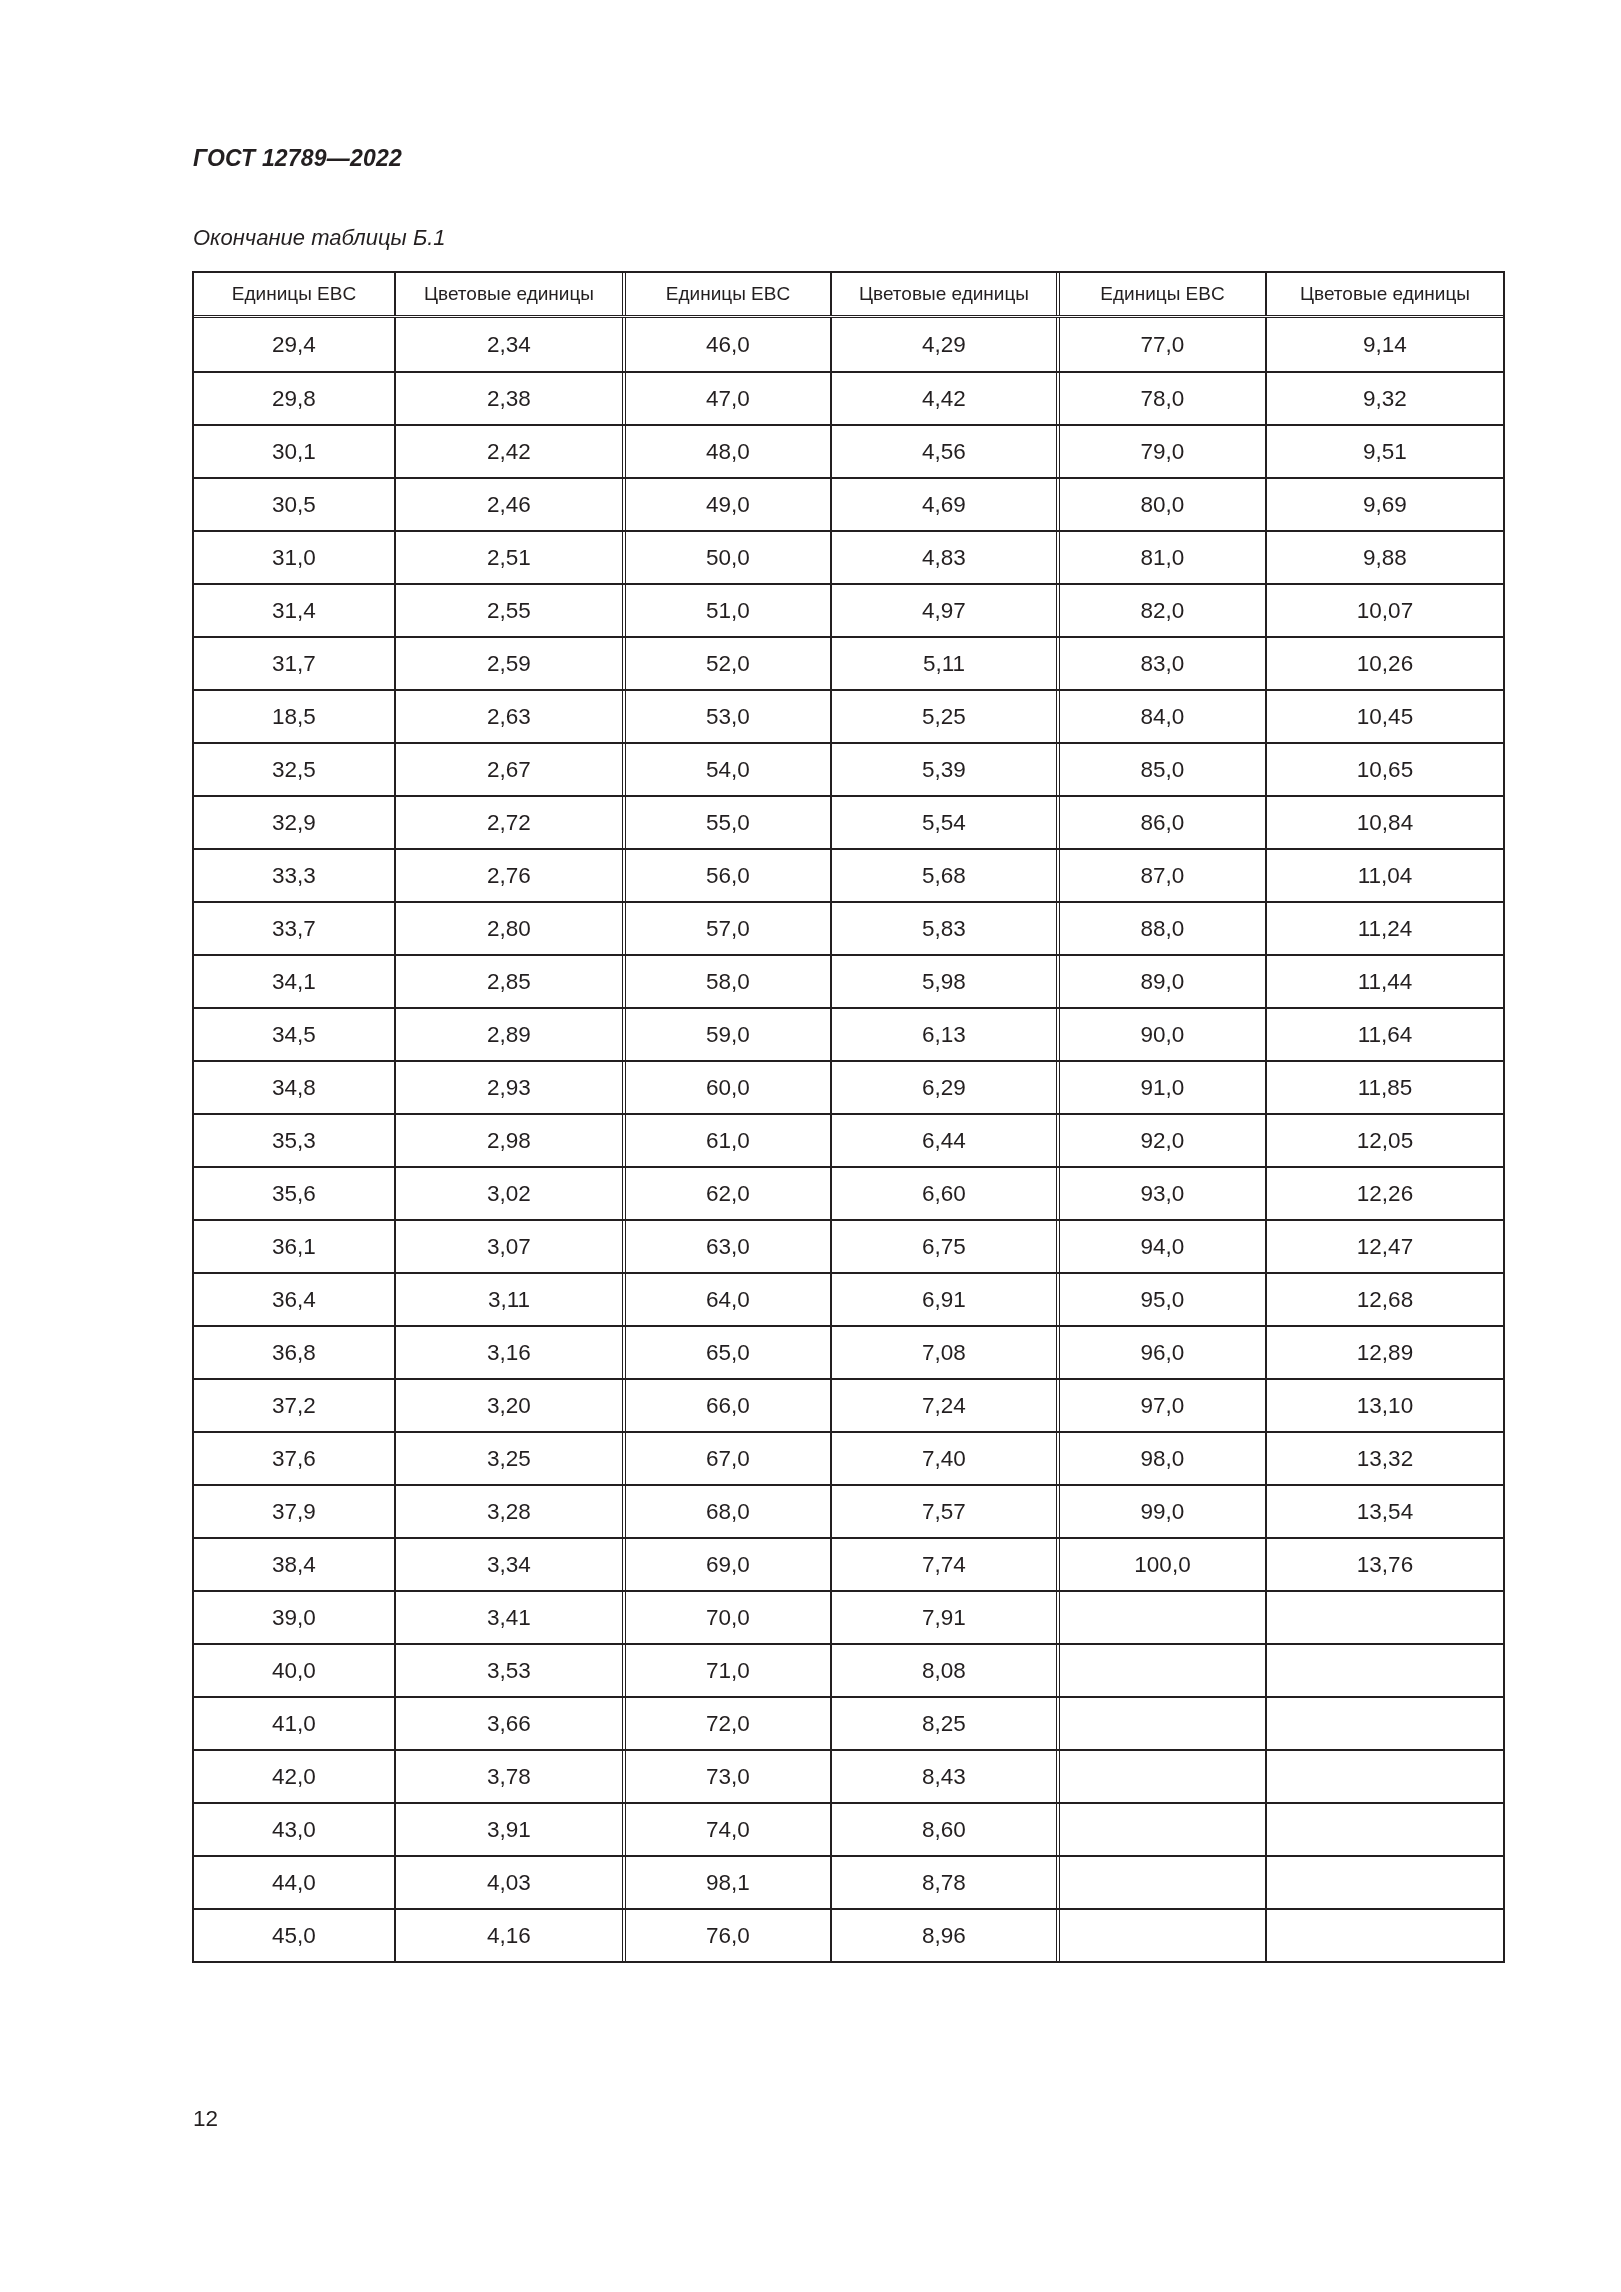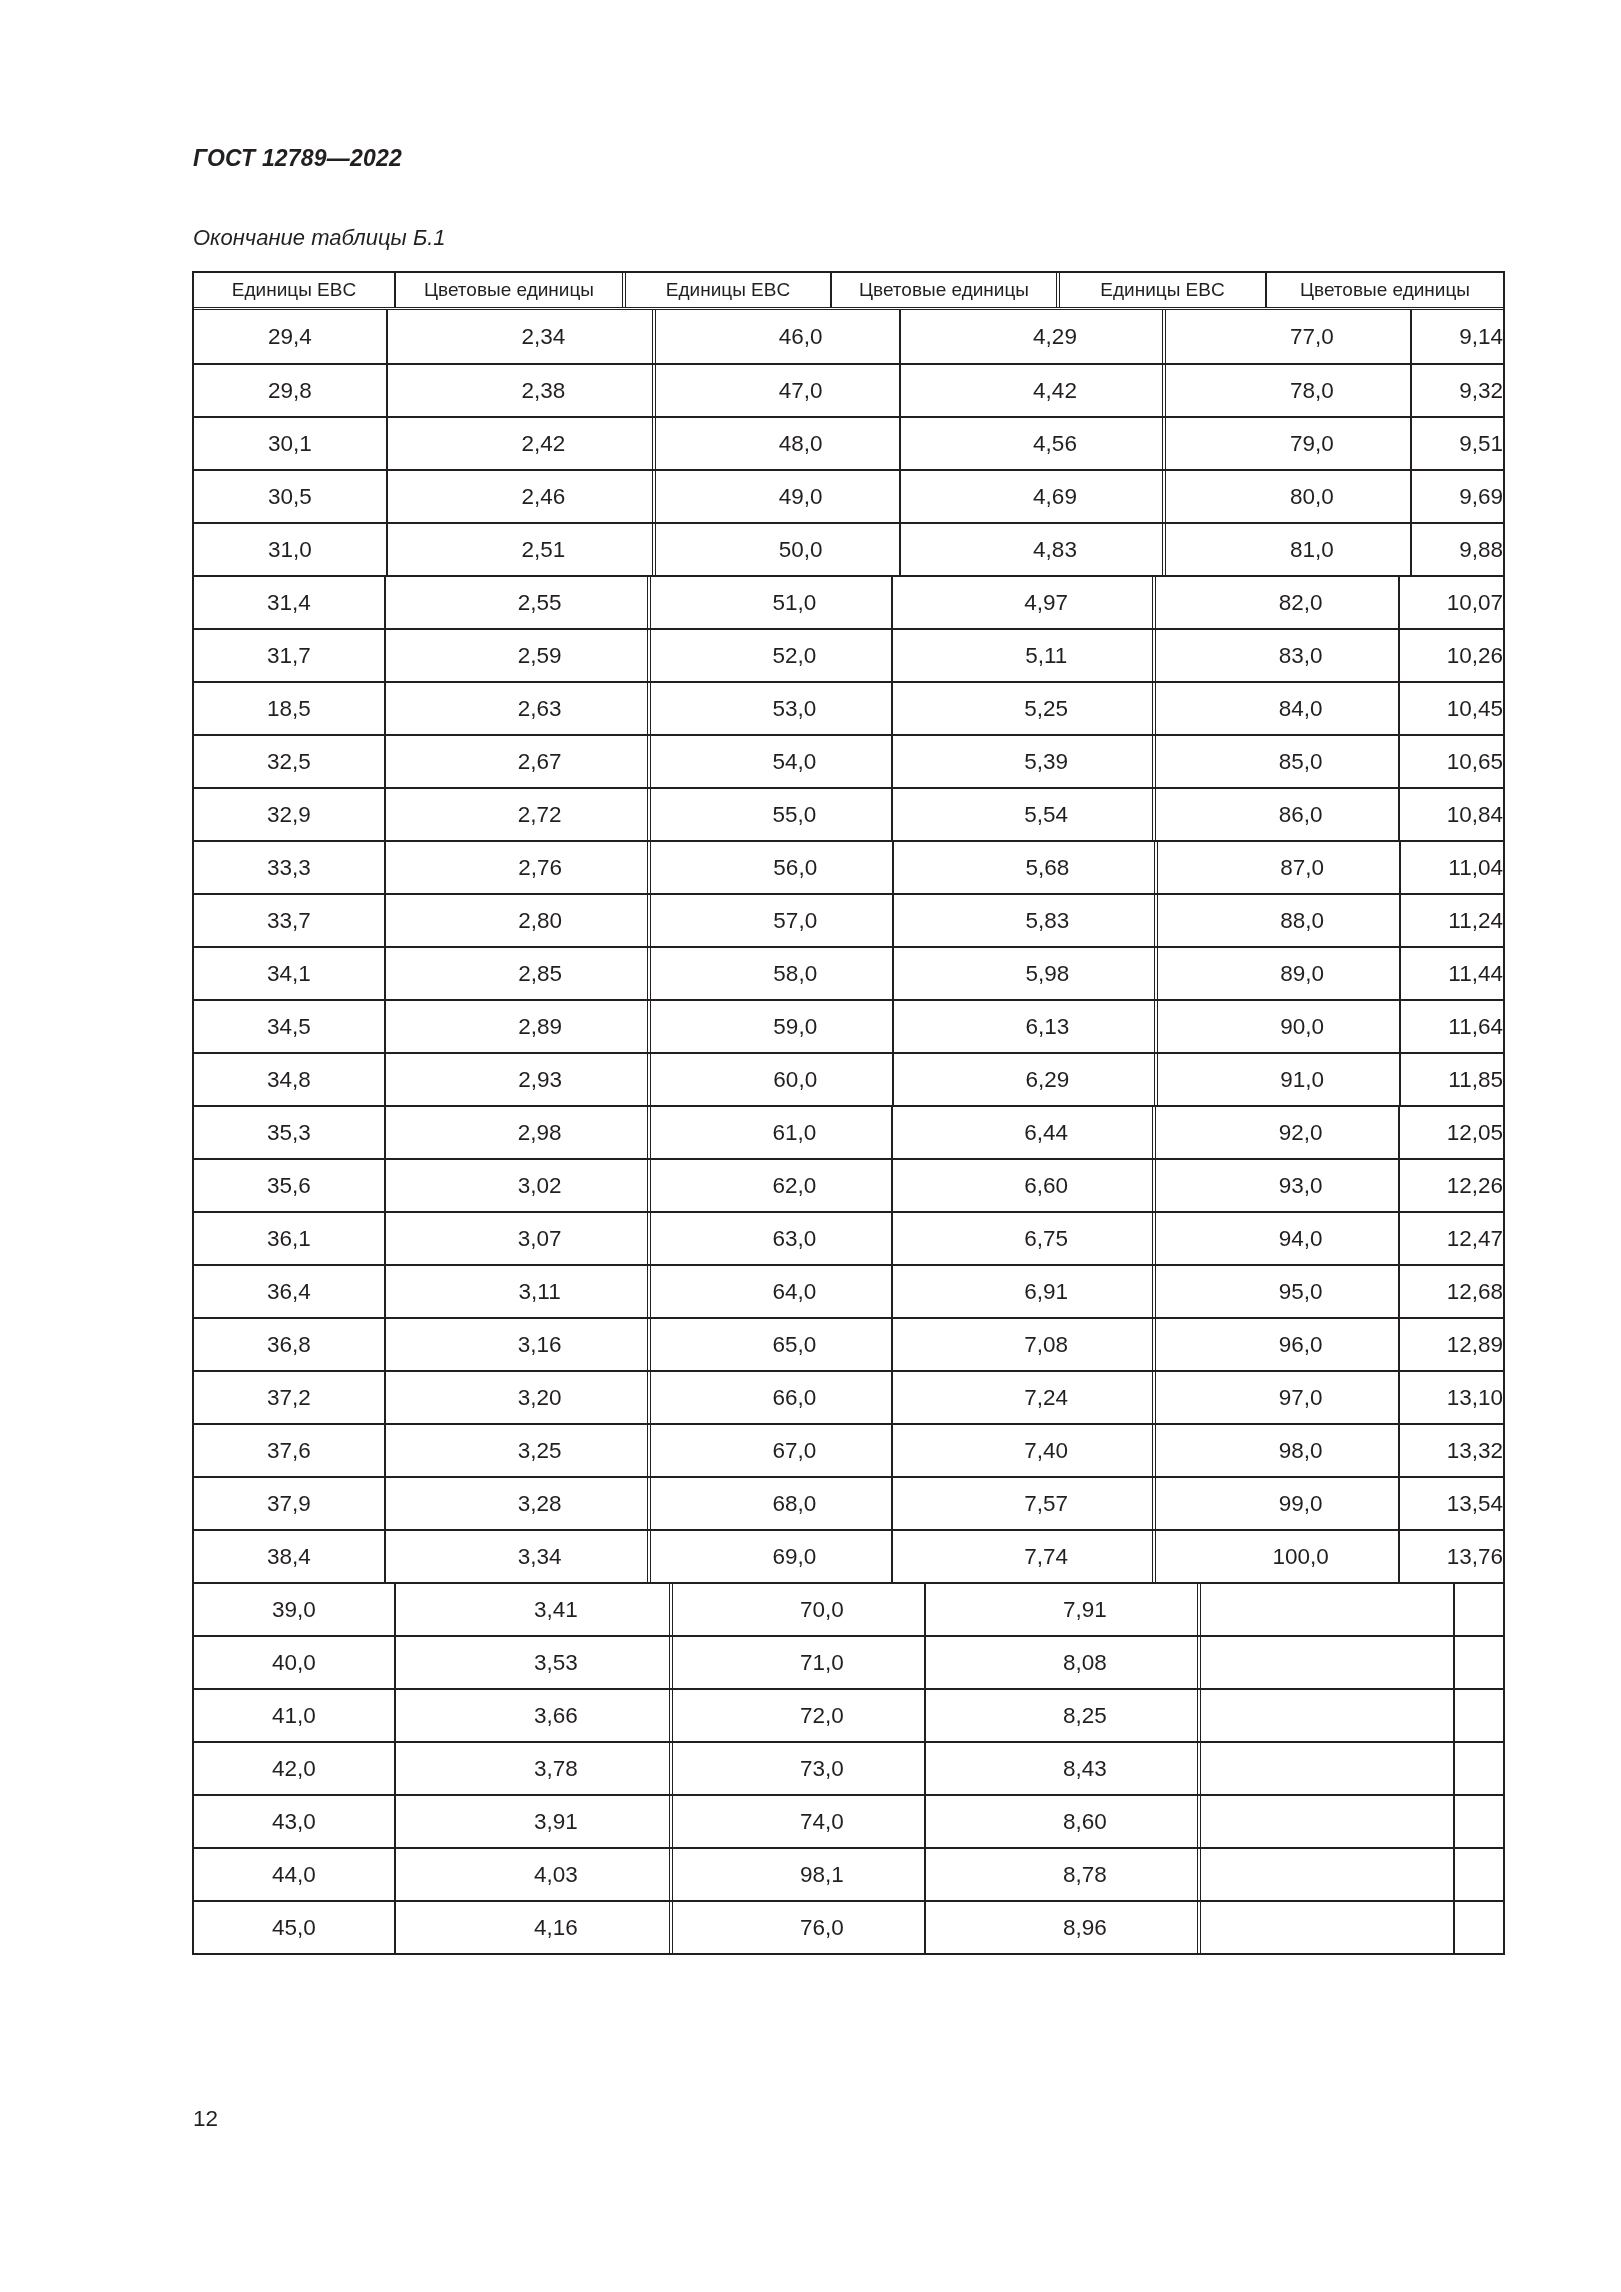--- a/index.html
+++ b/index.html
@@ -27,22 +27,22 @@
       font-size: 22.5px;
       margin-top: 33px;
     }
     .tbl {
       position: absolute; left: 192px; top: 271px;
       width: 1313px;
       border: 2.9px solid #231f20;
       box-sizing: border-box;
     }
     .row { display: flex; width: 100%; box-sizing: border-box; }
-    .row.header { height: 37px; border-bottom: 3.9px double #231f20; }
-    .row.data { height: 53px; border-top: 2.5px solid #231f20; box-sizing: border-box; gap: 47px; }
+    .row.header { height: 45px; border-bottom: 3.9px double #231f20; }
+    .row.data { height: 53px; border-top: 2.5px solid #231f20; box-sizing: border-box; }
     .row.data.first { border-top: none; }
     .cell {
       display: flex; align-items: center; justify-content: center;
       box-sizing: border-box;
       border-right: 2.5px solid #231f20;
       font-size: 22.5px;
       white-space: nowrap;
     }
     .row.header .cell { font-size: 19px; }
     .cell:last-child { border-right: none; }

